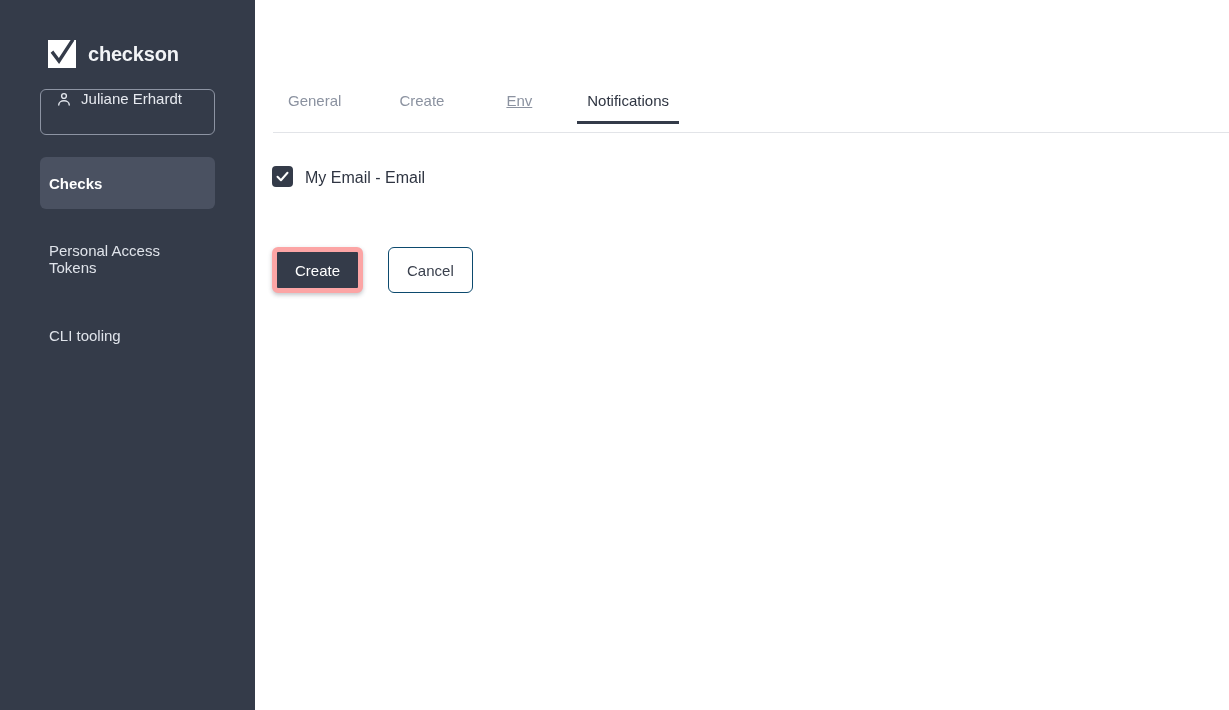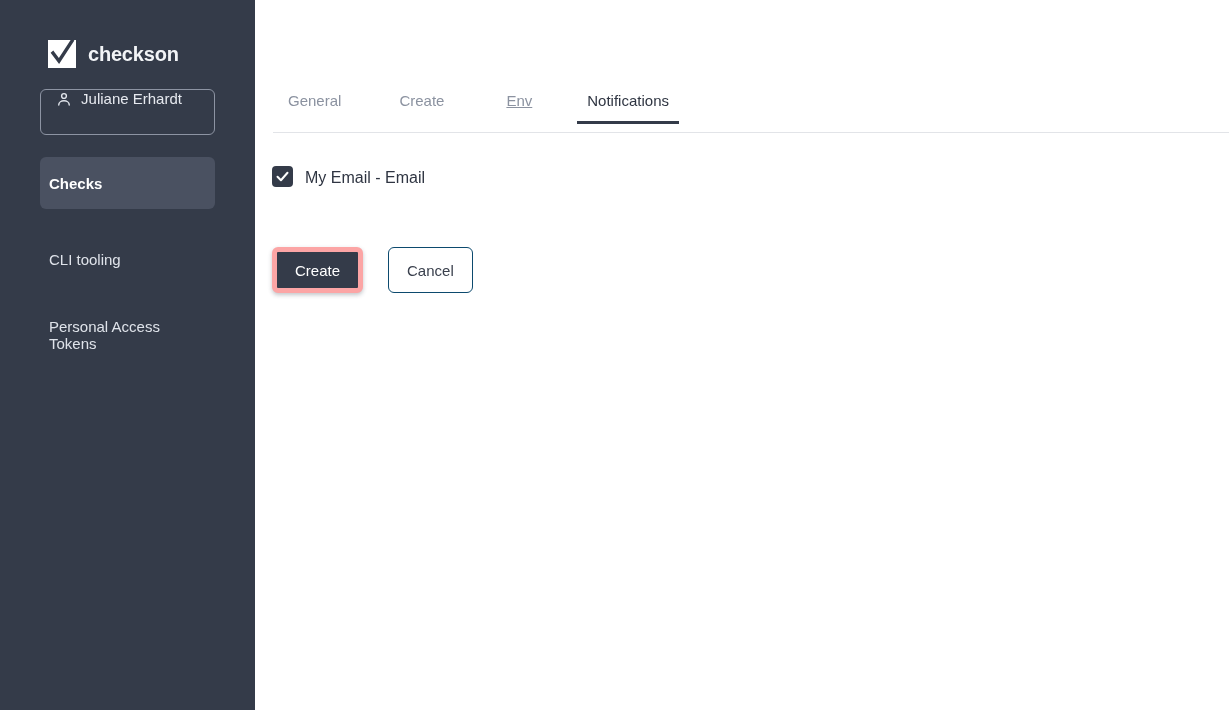--- a/index.html
+++ b/index.html
@@ -217,25 +217,25 @@
     </div>
 
     <nav class="nav">
 
       <div class="nav-item active">
         <span>Checks</span>
       </div>
 
 
       <div class="nav-item">
+        <span>Personal Access Tokens</span>
+      </div>
+
+      <div class="nav-item">
         <span>CLI tooling</span>
-      </div>
-
-      <div class="nav-item">
-        <span>Personal Access Tokens</span>
       </div>
 
 
     </nav>
   </aside>
 
   <section class="main">
 
     <div class="tabs">
       <div class="tab">

